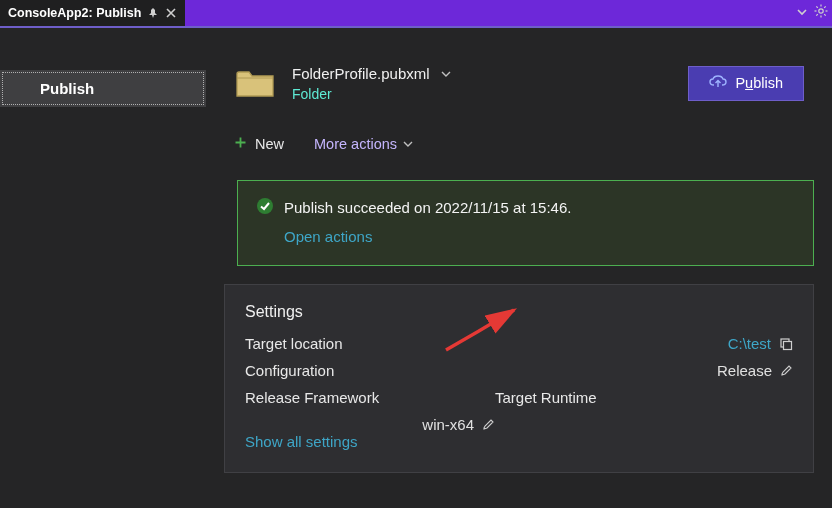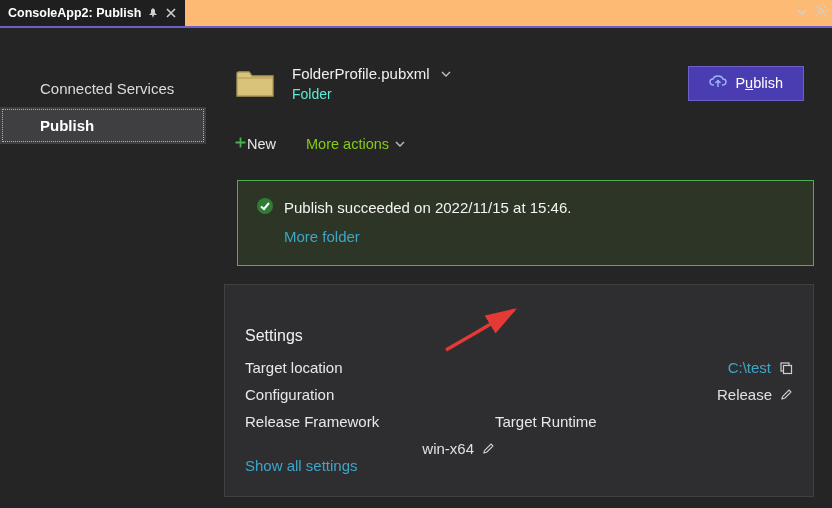--- a/index.html
+++ b/index.html
@@ -6,21 +6,21 @@
     body {
       font-family: "Segoe UI", Arial, sans-serif;
       background: #252526;
       color: #f0f0f0;
       width: 832px;
       height: 508px;
       overflow: hidden;
       font-size: 14px;
     }
     .tab-bar {
-      background: #fdba74;
+      background: #6d28d9;
       height: 28px;
       display: flex;
       align-items: center;
       border-bottom: 2px solid #6e5ec9;
       position: relative;
     }
     .tab {
       display: flex;
       align-items: center;
       gap: 6px;
@@ -110,28 +110,29 @@
     .action-row {
       display: flex;
       align-items: center;
       gap: 30px;
       padding: 6px 10px 14px 10px;
       font-size: 14.5px;
     }
     .action-new {
       display: flex;
       align-items: center;
+      gap: 8px;
       color: #e8e8e8;
       cursor: pointer;
     }
     .action-more {
       display: flex;
       align-items: center;
       gap: 6px;
-      color: #84cc16;
+      color: #c4b5fd;
       cursor: pointer;
     }
     .status-box {
       border: 1px solid #4caf50;
       background: #3b3b1e;
       background: #3b4220cc;
       background: rgba(76,125,40,0.18);
       padding: 16px 18px 20px 18px;
       margin-left: 13px;
     }
@@ -152,21 +153,20 @@
     .settings-panel {
       background: #2e2e31;
       border: 1px solid #404044;
       padding: 18px 20px 22px 20px;
       margin-top: 4px;
     }
     .settings-title {
       font-size: 16px;
       margin-bottom: 14px;
       color: #f0f0f0;
-      margin-top: 24px;
     }
     .settings-grid {
       display: grid;
       grid-template-columns: 250px 1fr;
       row-gap: 10px;
       font-size: 15px;
     }
     .settings-label { color: #e8e8e8; }
     .settings-value { display: flex; align-items: center; gap: 8px; color: #e0e0e0; justify-content: flex-end; }
     .settings-value.link { color: #3ea6c7; cursor: pointer; }
@@ -217,23 +217,20 @@
             <line x1="11.7" y1="2.3" x2="10.2" y2="3.8"></line>
             <line x1="3.8" y1="10.2" x2="2.3" y2="11.7"></line>
           </g>
         </svg>
     </span>
   </div>
 </div>
 
 <div class="main-area">
   <div class="sidebar">
-    <div class="sidebar-item">
-      <span>Connected Services</span>
-    </div>
     <div class="sidebar-item selected">
       <span>Publish</span>
     </div>
   </div>
 
   <div class="content">
 
     <div class="profile-header">
       <div class="folder-icon-box">
         <svg width="42" height="38" viewBox="0 0 42 38">
@@ -286,21 +283,21 @@
       <div class="status-line1">
         <span>
           <svg width="18" height="18" viewBox="0 0 18 18">
               <circle cx="9" cy="9" r="8" fill="#2e7d32"></circle>
               <path d="M5 9.5 L8 12 L13 6" stroke="#fff" stroke-width="2" fill="none"></path>
             </svg>
         </span>
         <span>Publish succeeded on 2022/11/15 at 15:46.</span>
       </div>
       <div class="status-open">
-        <span>More folder</span>
+        <span>Open actions</span>
       </div>
     </div>
 
     <div class="settings-panel">
       <div class="settings-title">Settings</div>
       <div class="settings-grid">
 
         <div class="settings-label">Target location</div>
         <div class="settings-value link">
           <span>C:\test</span>

